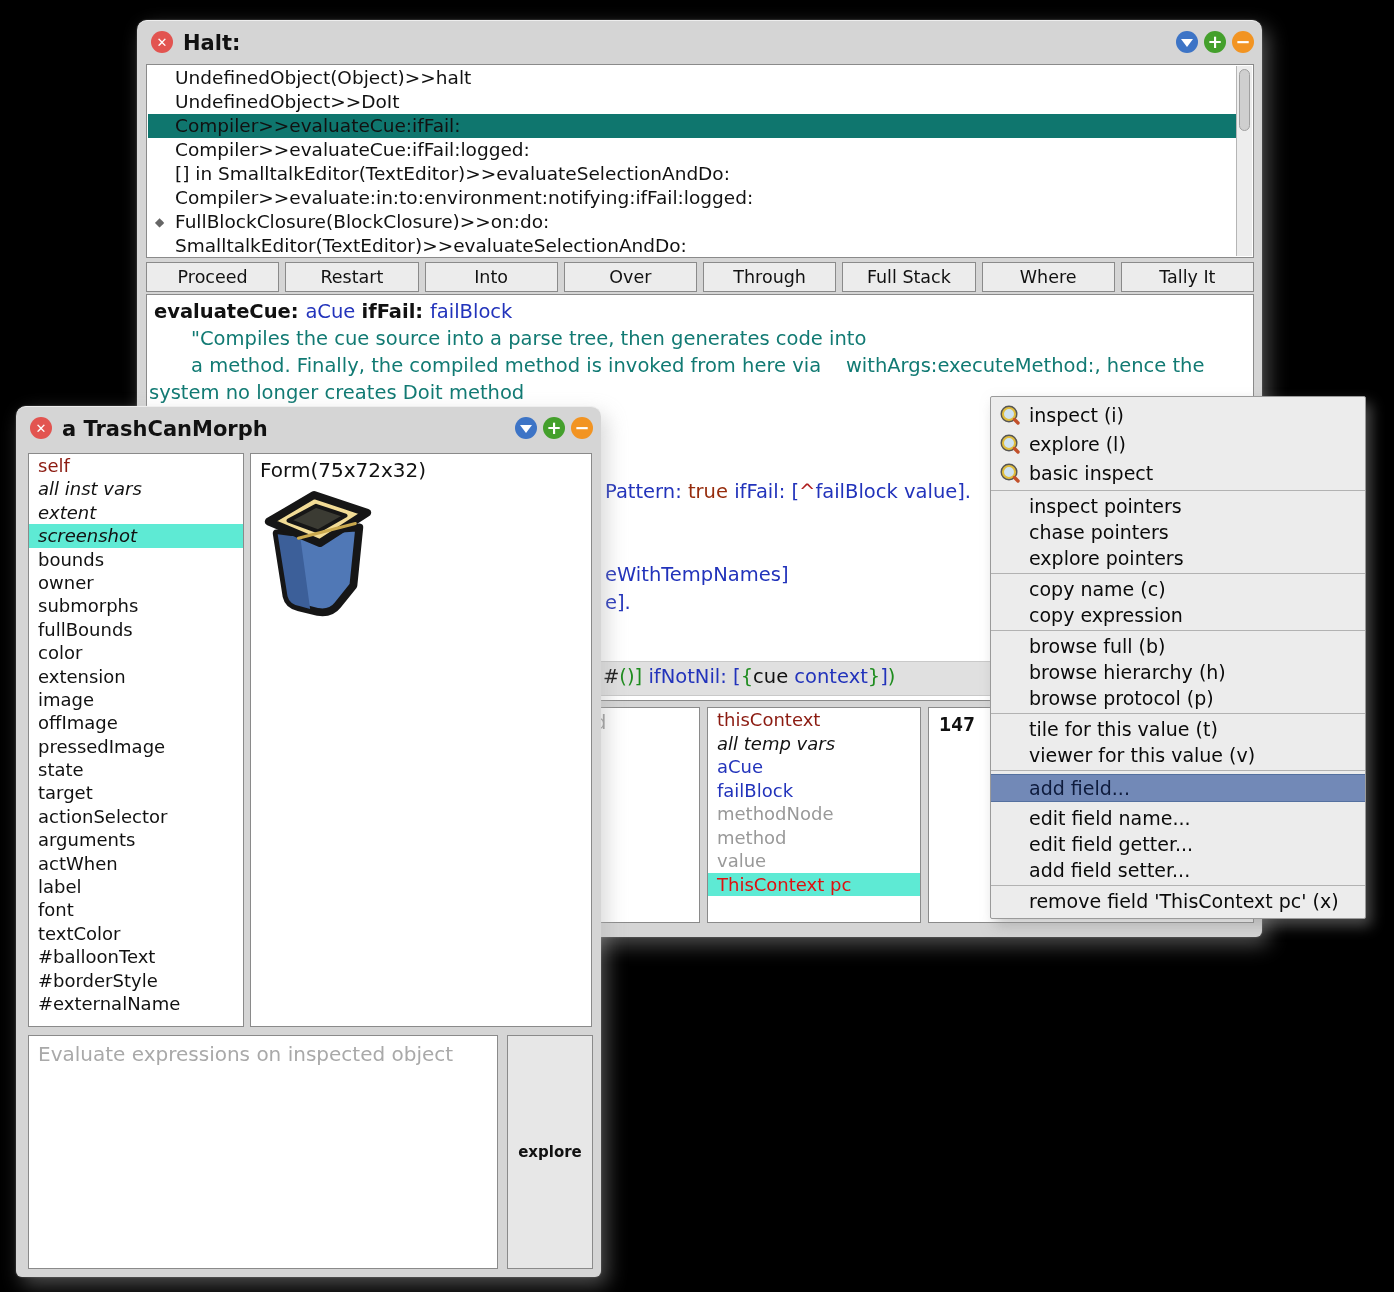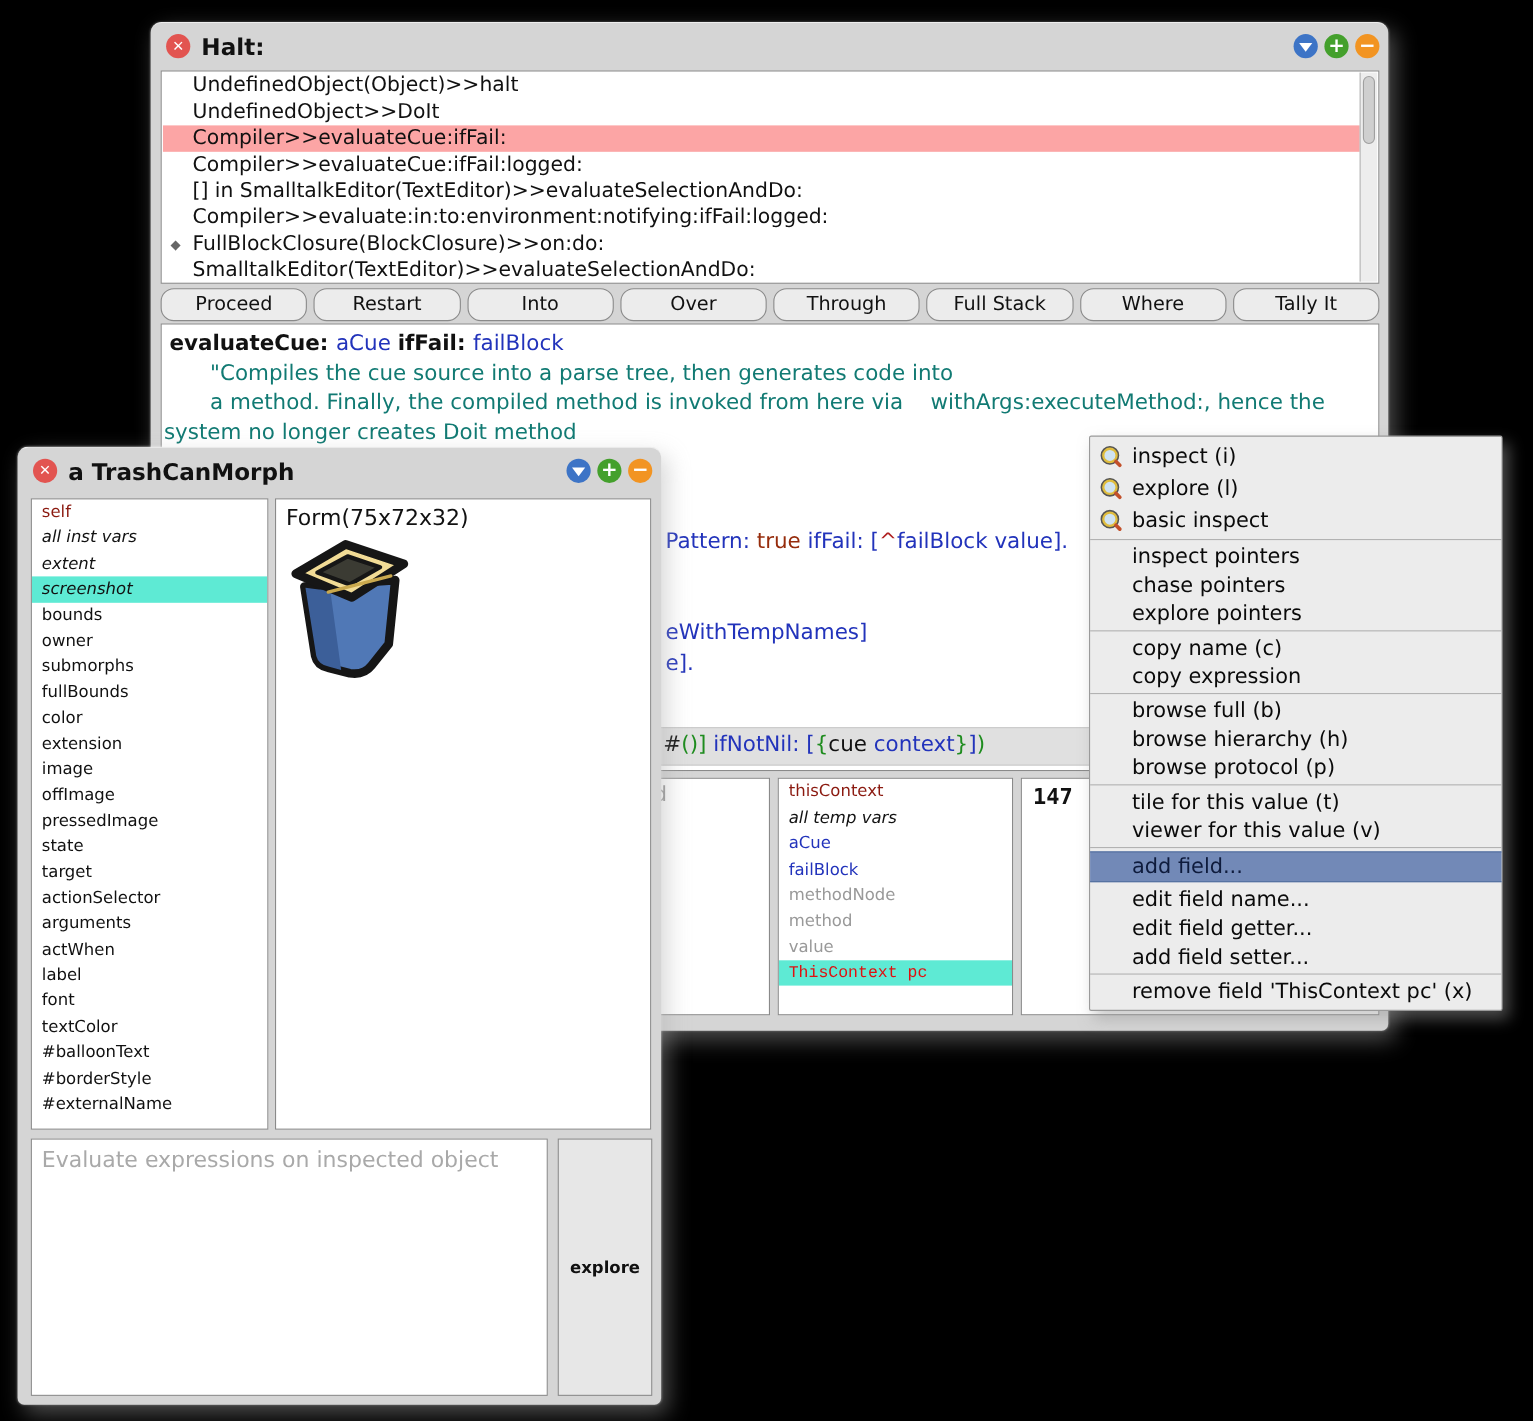--- a/index.html
+++ b/index.html
@@ -14,45 +14,45 @@
         color:#fff;font-size:13px;font-weight:bold;line-height:1;}
   .wbtn.close{background:#e25450;left:14px;top:10px;}
   .wbtn.menu{background:#3d74c6;}
   .wbtn.expand{background:#44a02c;font-size:18px;}
   .wbtn.collapse{background:#f29422;font-size:18px;}
   .wbtn .tri{width:0;height:0;border-left:6px solid transparent;border-right:6px solid transparent;border-top:8px solid #fff;margin-top:2px;}
   .pane{position:absolute;background:#fff;border:1px solid #8a8a8a;box-sizing:border-box;}
   
   #halt-stack-rows{position:absolute;left:1px;top:1px;right:16px;bottom:1px;overflow:hidden;}
   .stack-row{position:relative;height:24px;line-height:24px;font-size:18.5px;padding-left:27px;white-space:nowrap;}
-  .stack-row.selected{background:#fca5a5;}
+  .stack-row.selected{background:#0f766e;}
   .stack-row .marker{position:absolute;left:7px;top:0;font-size:12px;color:#666;}
   .vscroll{position:absolute;top:1px;right:1px;bottom:1px;width:15px;background:#ededed;border-left:1px solid #b5b5b5;}
   .vthumb{position:absolute;left:2px;right:2px;top:3px;height:60px;background:#cfcfcf;border:1px solid #a0a0a0;border-radius:6px;}
   #halt-buttons{position:absolute;display:flex;gap:6px;}
-  .dbg-btn{flex:1;background:#ececec;border:1px solid #8a8a8a;border-radius:12px;font-size:17.5px;
+  .dbg-btn{flex:1;background:#ececec;border:1px solid #8a8a8a;border-radius:0;font-size:17.5px;
            display:flex;align-items:center;justify-content:center;color:#111;}
   .codeline{position:absolute;font-size:19.5px;white-space:pre;}
   .tk-sel{font-weight:bold;color:#111;}
   .tk-arg{color:#2233bb;}
   .tk-cmt{color:#117a73;}
   .tk-kw{color:#962c0c;}
   .tk-blue{color:#2233bb;}
   .tk-green{color:#1e8c1e;}
   .tk-red{color:#b02020;}
   .tk-plain{color:#111;}
   .tk-gray{color:#999;}
   #pc-band{position:absolute;left:1px;right:1px;height:33px;background:#e0e0e0;border-top:1px solid #c9c9c9;border-bottom:1px solid #c9c9c9;}
-  .insp-row{height:23.5px;line-height:23.5px;font-size:15px;padding-left:9px;white-space:nowrap;}
+  .insp-row{height:23.5px;line-height:23.5px;font-size:18px;padding-left:9px;white-space:nowrap;}
   .insp-row.selected{background:#5eead4;}
   .st-darkred{color:#8b1a10;}
   .st-italic{font-style:italic;color:#111;}
   .st-blue{color:#2233bb;}
   .st-gray{color:#999;}
-  .st-red{color:#e01010;font-family:Liberation Mono, monospace;}
+  .st-red{color:#e01010;}
   
   #tc-field-list .insp-row{height:23.4px;line-height:23.4px;}
   #form-caption{position:absolute;left:9px;top:4px;font-size:20px;color:#111;}
   #eval-placeholder{position:absolute;left:9px;top:6px;font-size:20px;color:#a9a9a9;}
   #explore-btn{position:absolute;background:#e7e7e7;border:1px solid #8a8a8a;box-sizing:border-box;
                display:flex;align-items:center;justify-content:center;font-size:15px;font-weight:bold;}
   
   #context-menu{position:absolute;left:990px;top:396px;width:376px;background:#ececec;
                 border:1px solid #9a9a9a;border-radius:2px;box-shadow:5px 7px 14px rgba(150,150,150,.5);
                 padding:4px 0;box-sizing:border-box;z-index:30;}

